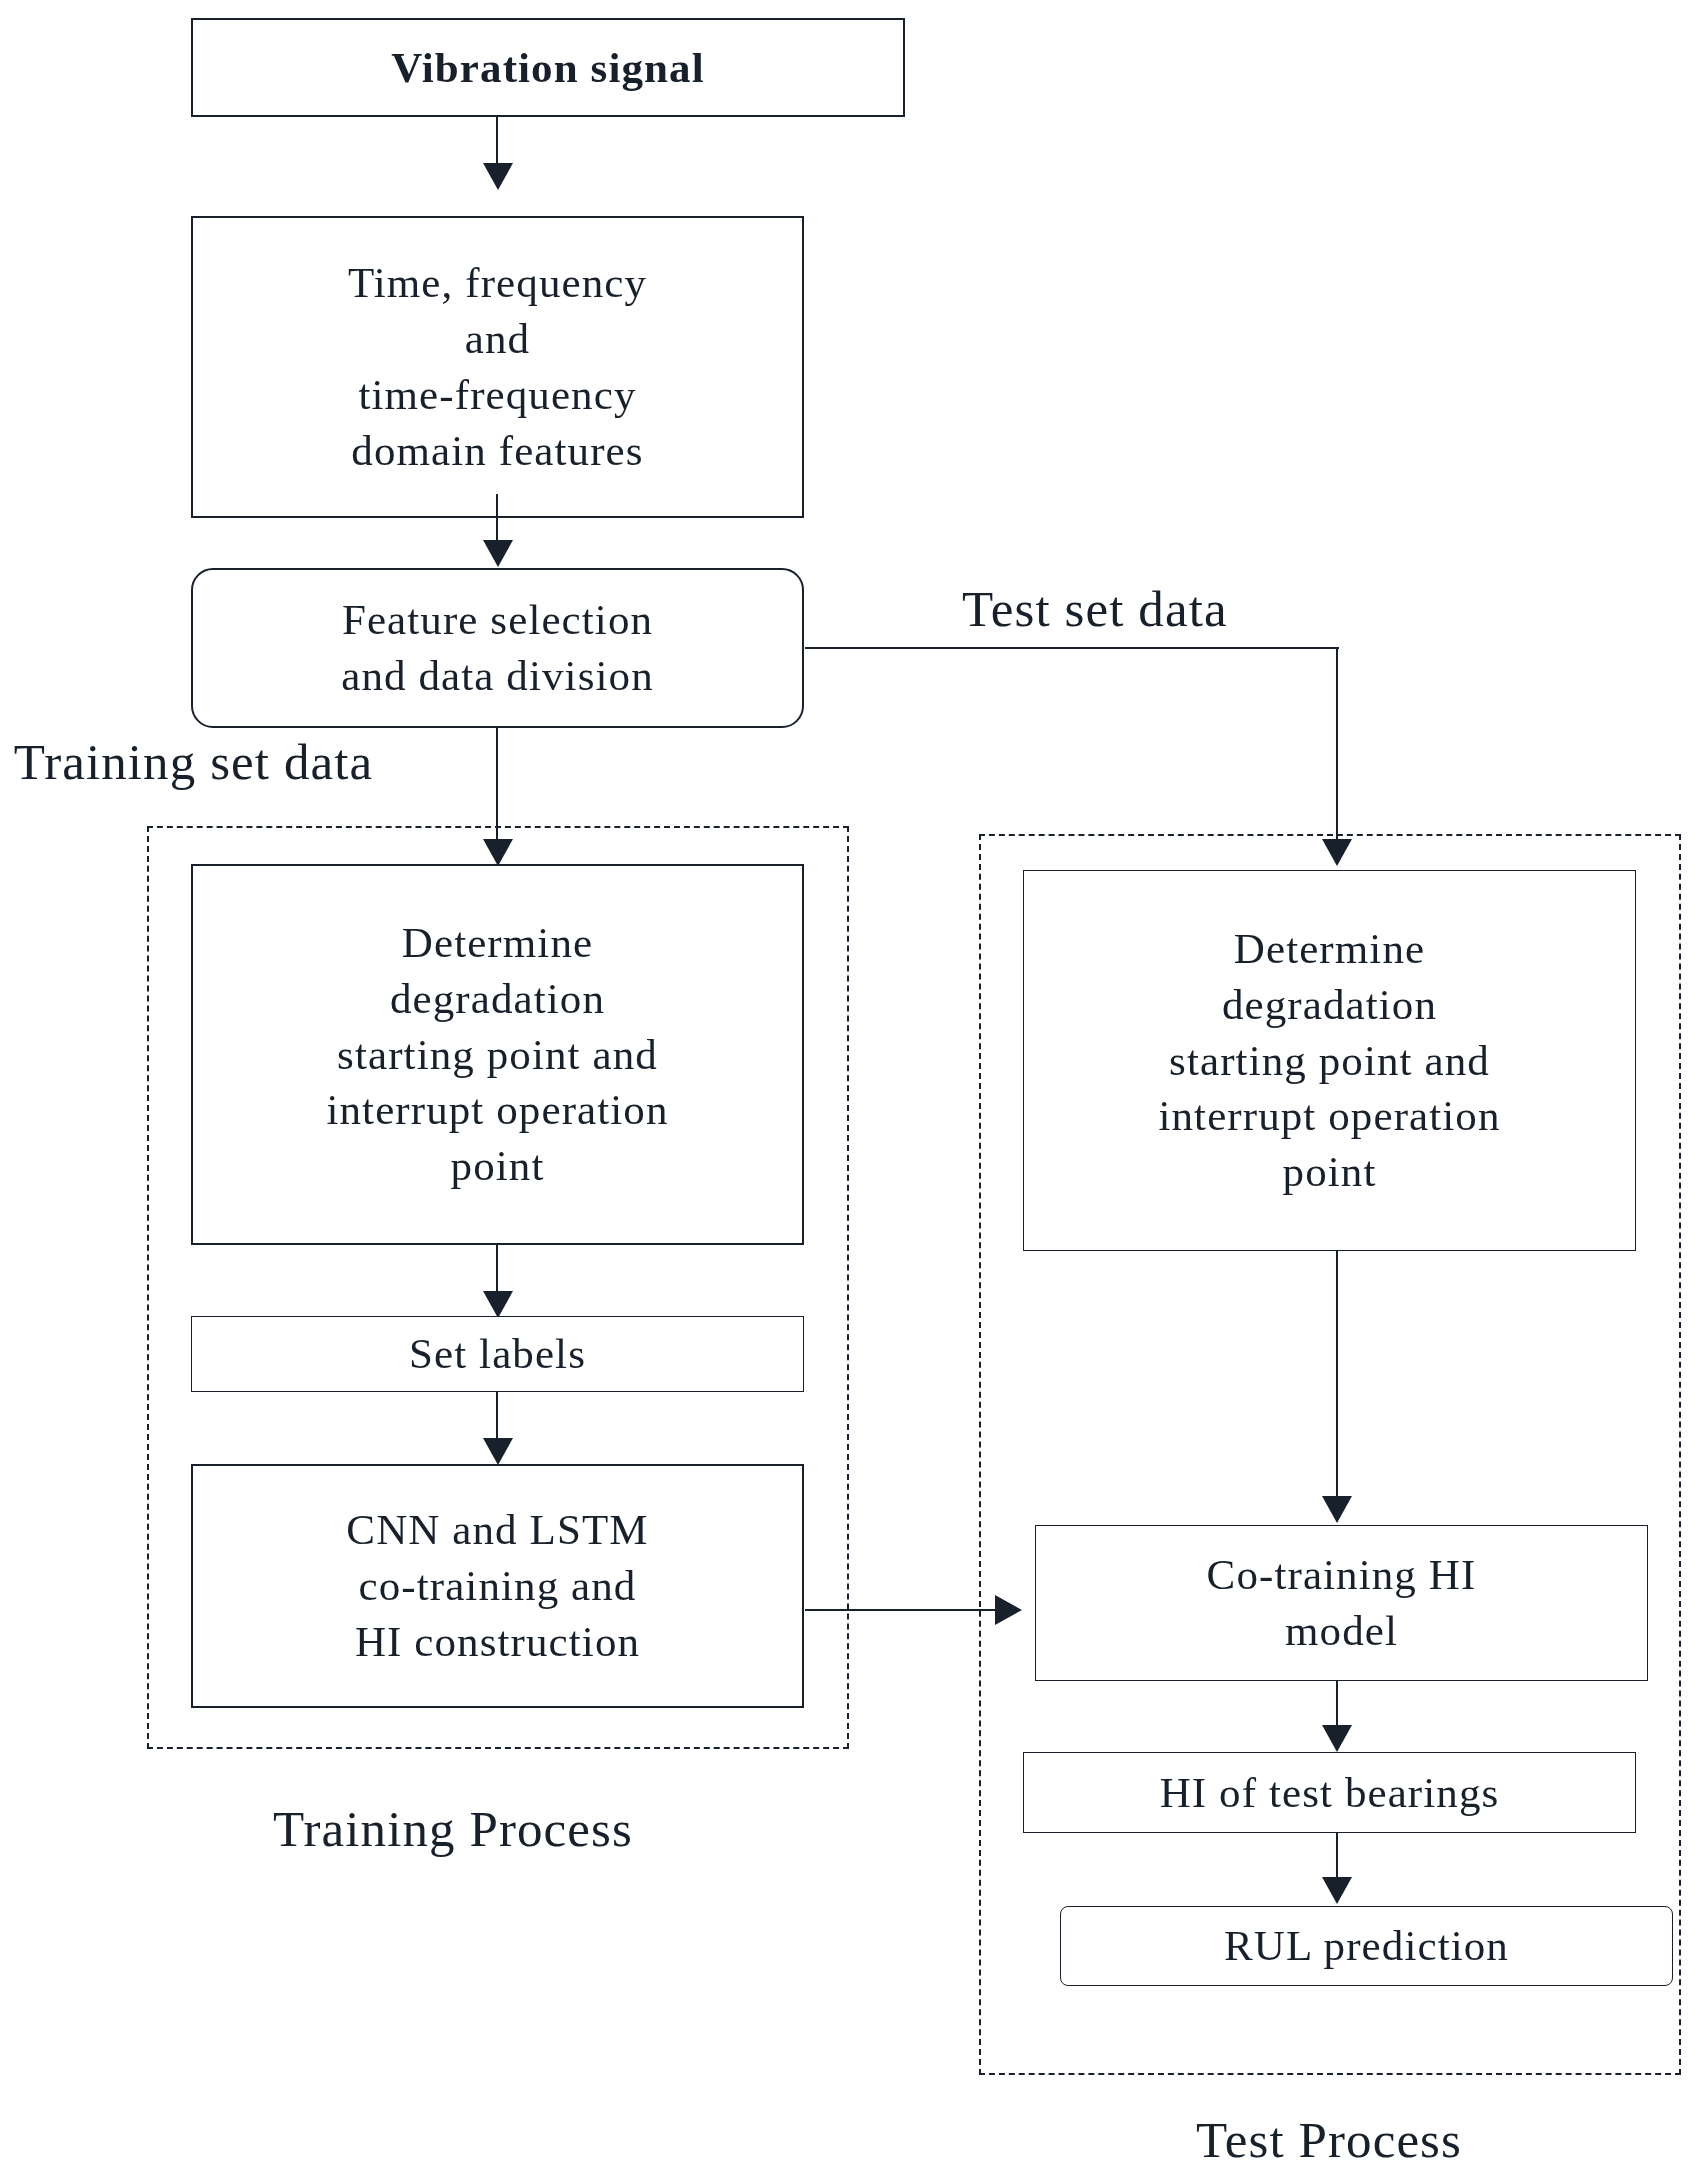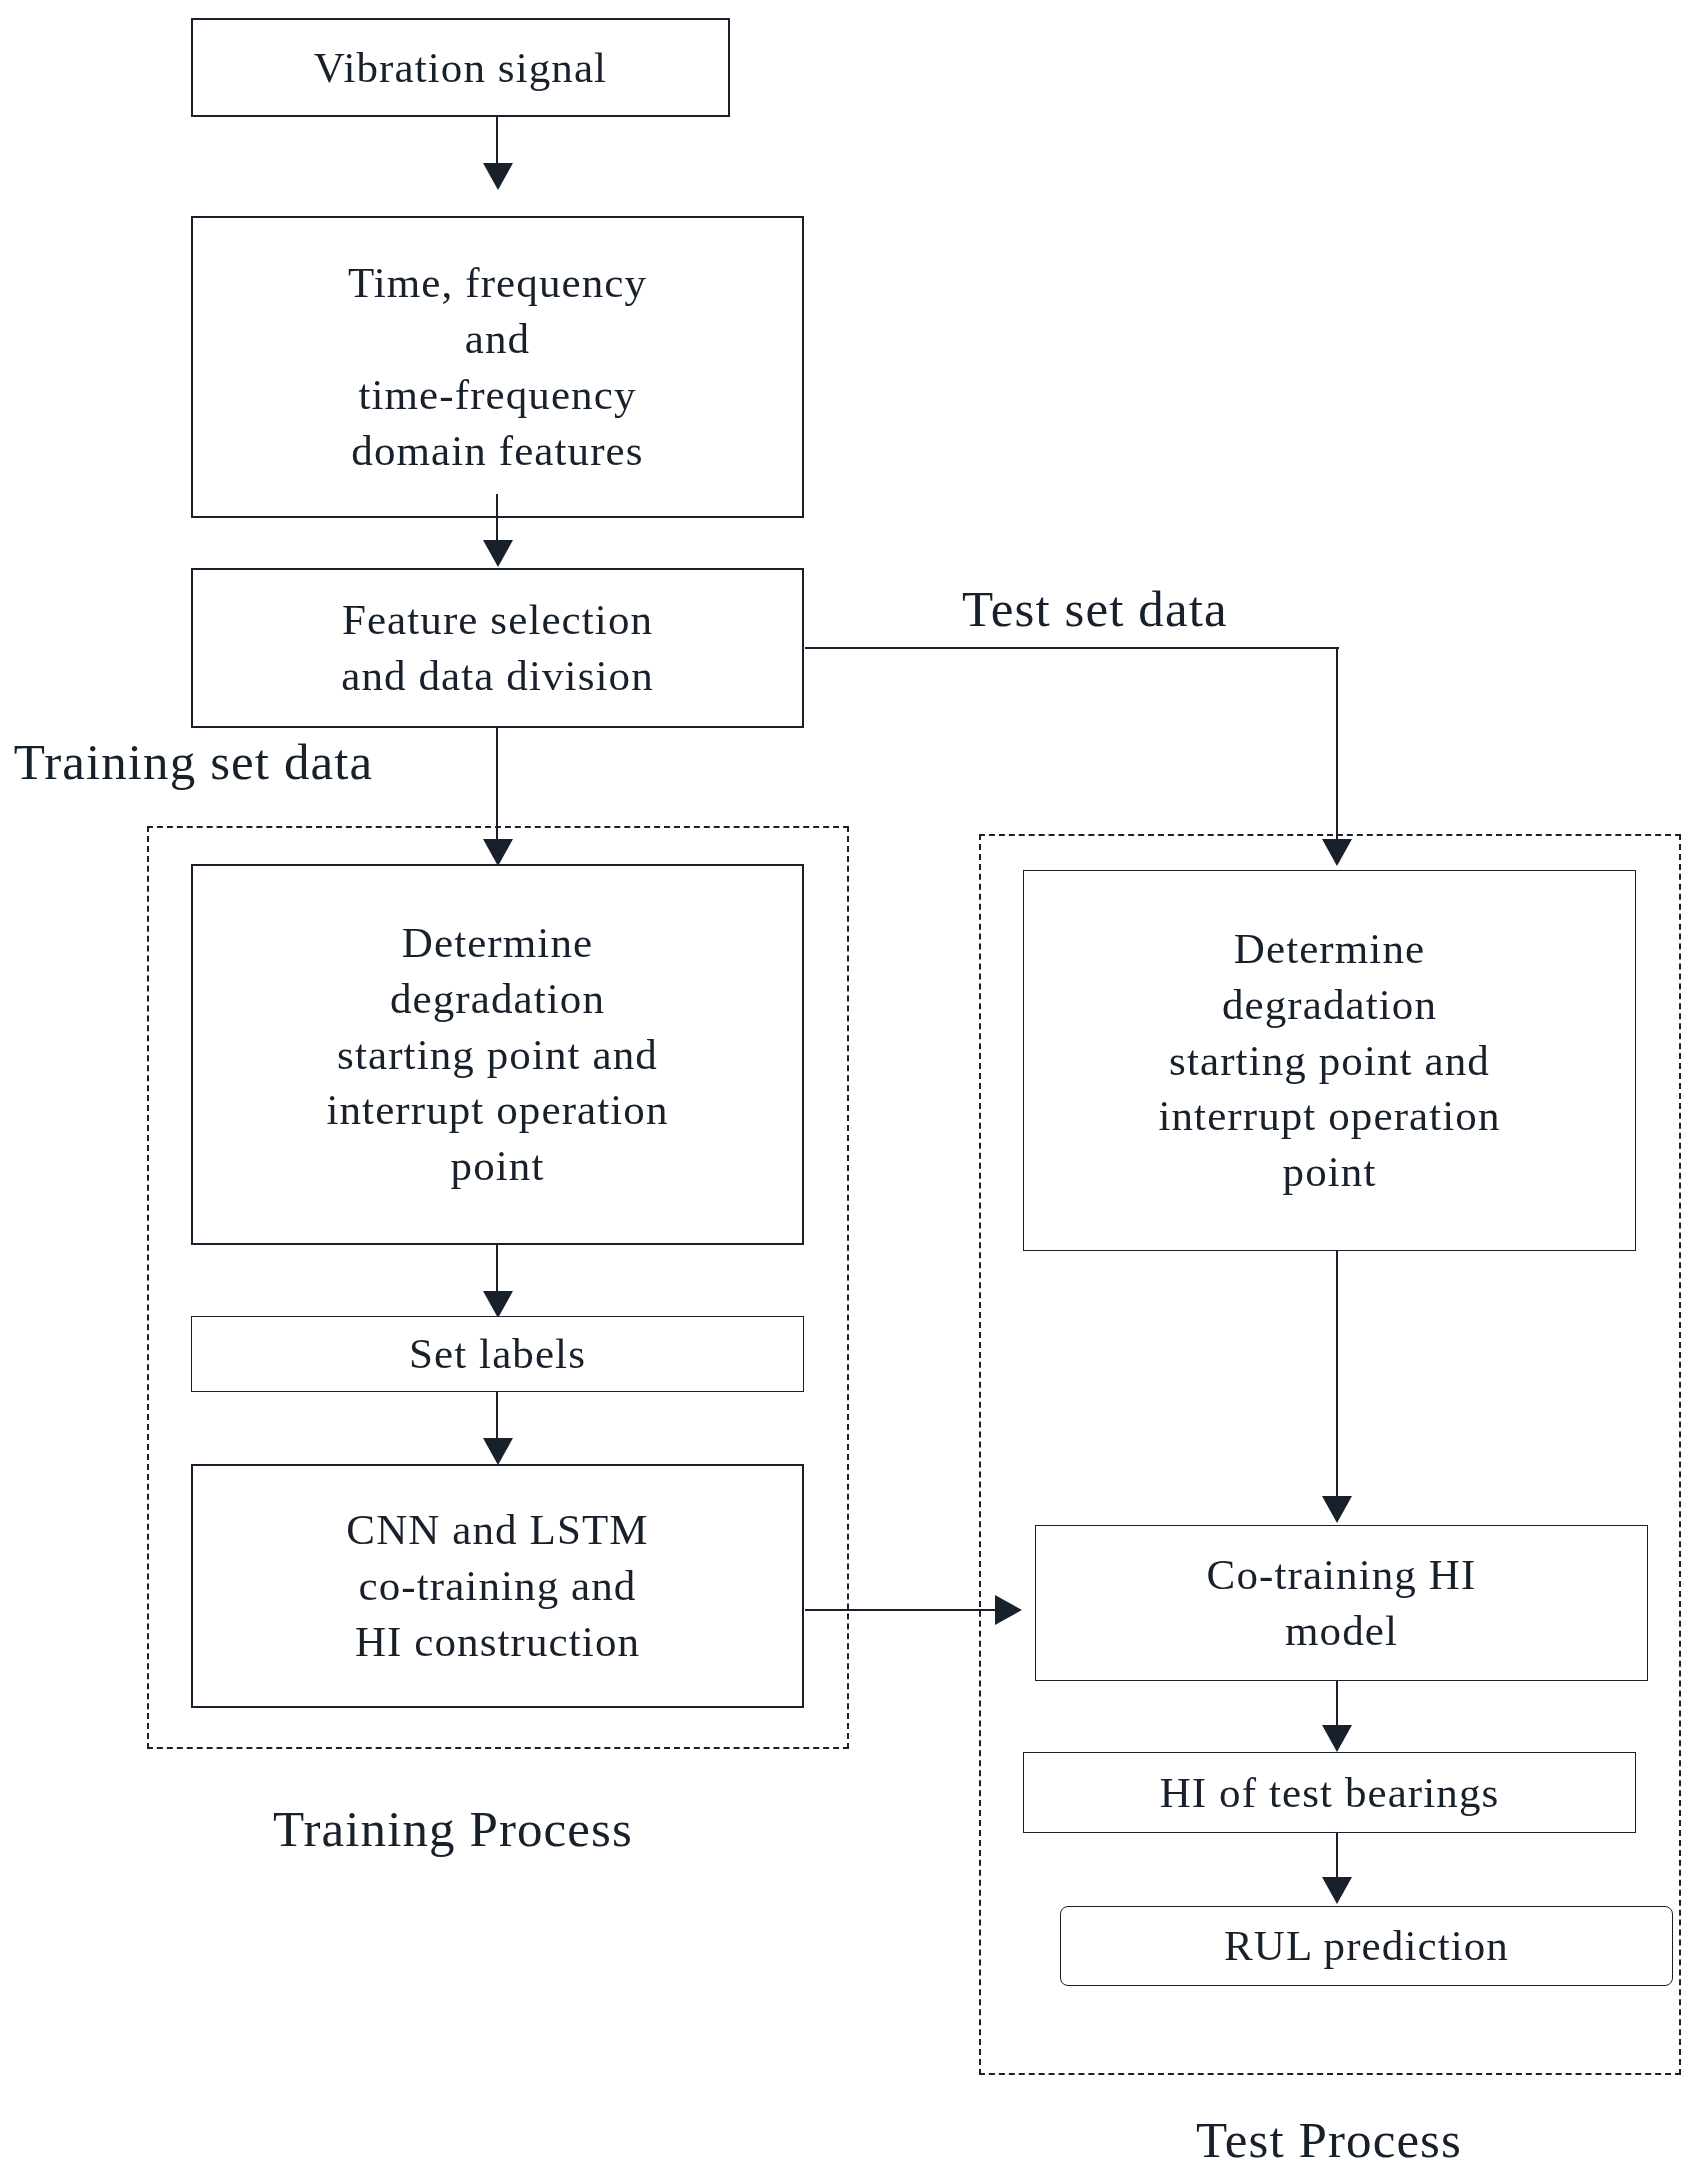--- a/index.html
+++ b/index.html
@@ -70,34 +70,34 @@
     border-top:15.3px solid transparent;
     border-bottom:15.3px solid transparent;
     border-left:27.5px solid #18202b;
   }
 </style>
 </head>
 <body>
 
 <div id="page">
 
-  <div class="box" style="left:191px;top:18.3px;width:539px;height:99px;">Vibration signal</div>
+  <div class="box" style="left:191px;top:18.3px;width:714px;height:99px;font-weight:bold;">Vibration signal</div>
 
   <div class="vline" style="left:496px;top:117px;height:47px;"></div>
   <div class="arrow-down" style="left:483px;top:163px;"></div>
 
   <div class="box" style="left:191px;top:192px;width:613px;height:302px;margin-top:24px;">Time, frequency
 and
 time-frequency
 domain features</div>
 
   <div class="vline" style="left:496px;top:494px;height:47px;"></div>
   <div class="arrow-down" style="left:483px;top:540px;"></div>
 
-  <div class="box" style="left:191px;top:568px;width:613px;height:160px;">Feature selection
+  <div class="box" style="left:191px;top:568px;width:613px;height:160px;border-radius:22px;">Feature selection
 and data division</div>
 
   <div class="hline" style="left:805px;top:647px;width:534px;"></div>
   <div class="vline" style="left:1336px;top:647px;height:194px;"></div>
   <div class="arrow-down" style="left:1322px;top:839px;"></div>
   <div class="label" style="left:962px;top:581px;">Test set data</div>
 
   <div class="vline" style="left:496px;top:728px;height:112px;"></div>
   <div class="arrow-down" style="left:483px;top:839px;"></div>
   <div class="label" style="left:13.7px;top:734px;">Training set data</div>

